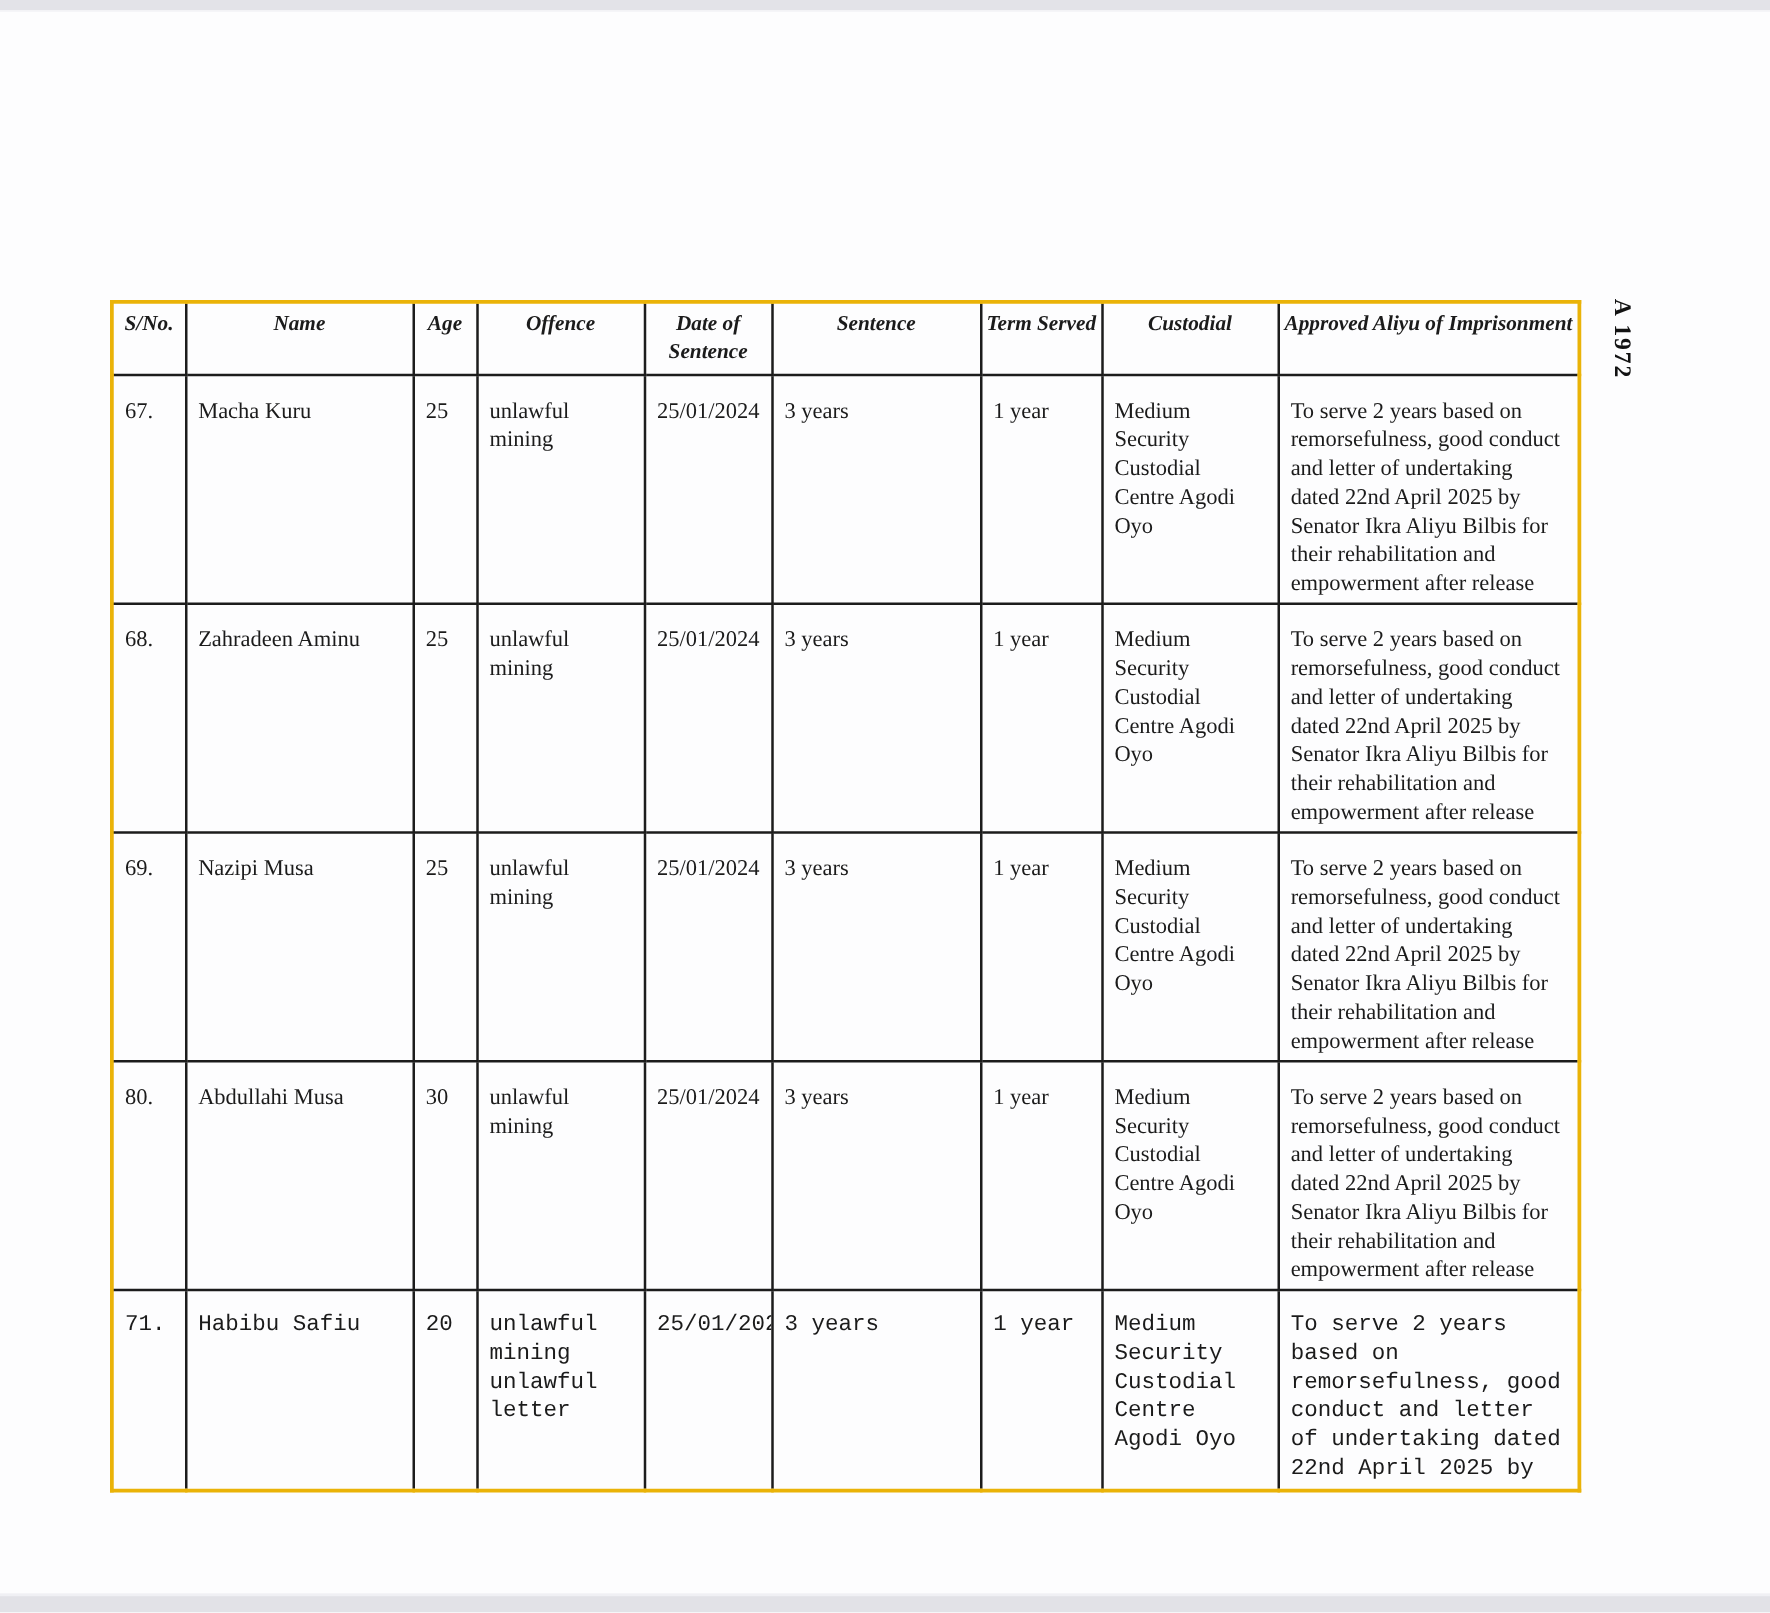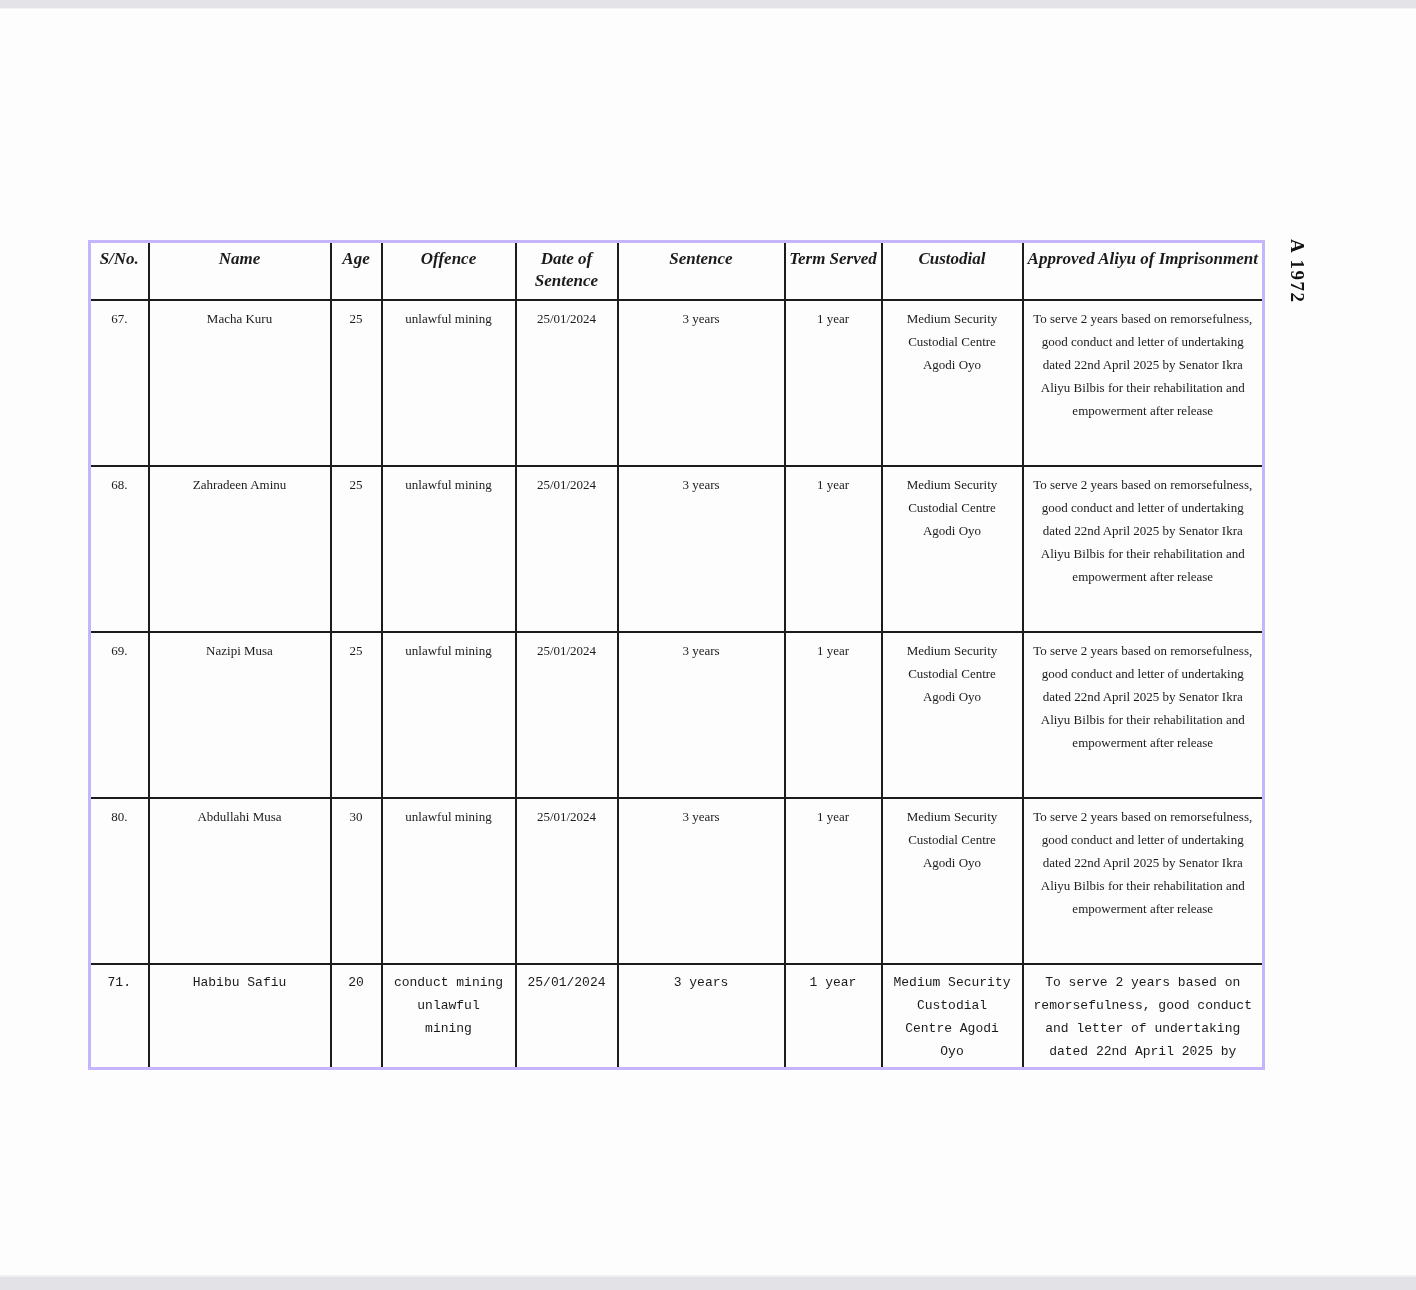--- a/index.html
+++ b/index.html
@@ -40,44 +40,44 @@
     color: #121212;
     white-space: nowrap;
   }
   table.records {
     position: absolute;
     left: 88px;
     top: 240px;
     width: 1174px;
     border-collapse: collapse;
     table-layout: fixed;
-    border: 3px solid #c4b5fd;
+    border: 3px solid #eab308;
   }
   table.records th,
   table.records td {
     border: 2px solid #1c1c1c;
     vertical-align: top;
     overflow: hidden;
   }
   table.records thead tr { height: 58px; }
   table.records tbody tr { height: 166px; }
   table.records tbody tr:last-child { height: 96px; font-family: Liberation Mono, monospace; }
   table.records th {
     font-weight: bold;
     font-style: italic;
     text-align: center;
     font-size: 17px;
     line-height: 1.32;
     padding: 5px 3px 2px 3px;
   }
   table.records td {
-    font-size: 13px;
+    font-size: 18px;
     line-height: 23px;
-    padding: 6px 9px 4px 9px;
-    text-align: center;
+    padding: 16px 9px 4px 9px;
+    text-align: left;
   }
   td.col-sno  { text-align: center; padding-left: 2px; padding-right: 2px; }
   td.col-age  { text-align: center; padding-left: 2px; padding-right: 2px; }
   td.col-date { white-space: nowrap; padding-left: 7px; padding-right: 2px; }
   td.col-offence { padding-right: 16px; border-radius: 22px; }
   td.col-location { padding-left: 7px; padding-right: 2px; }
   td.col-approved { padding-left: 8px; padding-right: 6px; margin-left: 12px; }
   col.col-sno      { width: 59px; }
   col.col-name     { width: 182px; }
   col.col-age      { width: 51px; }
@@ -162,21 +162,21 @@
         <td class="col-date">25/01/2024</td>
         <td class="col-sentence">3 years</td>
         <td class="col-term">1 year</td>
         <td class="col-location">Medium Security Custodial Centre Agodi Oyo</td>
         <td class="col-approved">To serve 2 years based on remorsefulness, good conduct and letter of undertaking dated 22nd April 2025 by Senator Ikra Aliyu Bilbis for their rehabilitation and empowerment after release</td>
       </tr>
       <tr>
         <td class="col-sno">71.</td>
         <td class="col-name">Habibu Safiu</td>
         <td class="col-age">20</td>
-        <td class="col-offence">conduct mining unlawful mining</td>
+        <td class="col-offence">unlawful mining unlawful letter</td>
         <td class="col-date">25/01/2024</td>
         <td class="col-sentence">3 years</td>
         <td class="col-term">1 year</td>
         <td class="col-location">Medium Security Custodial Centre Agodi Oyo</td>
         <td class="col-approved">To serve 2 years based on remorsefulness, good conduct and letter of undertaking dated 22nd April 2025 by</td>
       </tr>
     </tbody>
 </table>
 
 <div class="edge-strip-bottom"></div>

